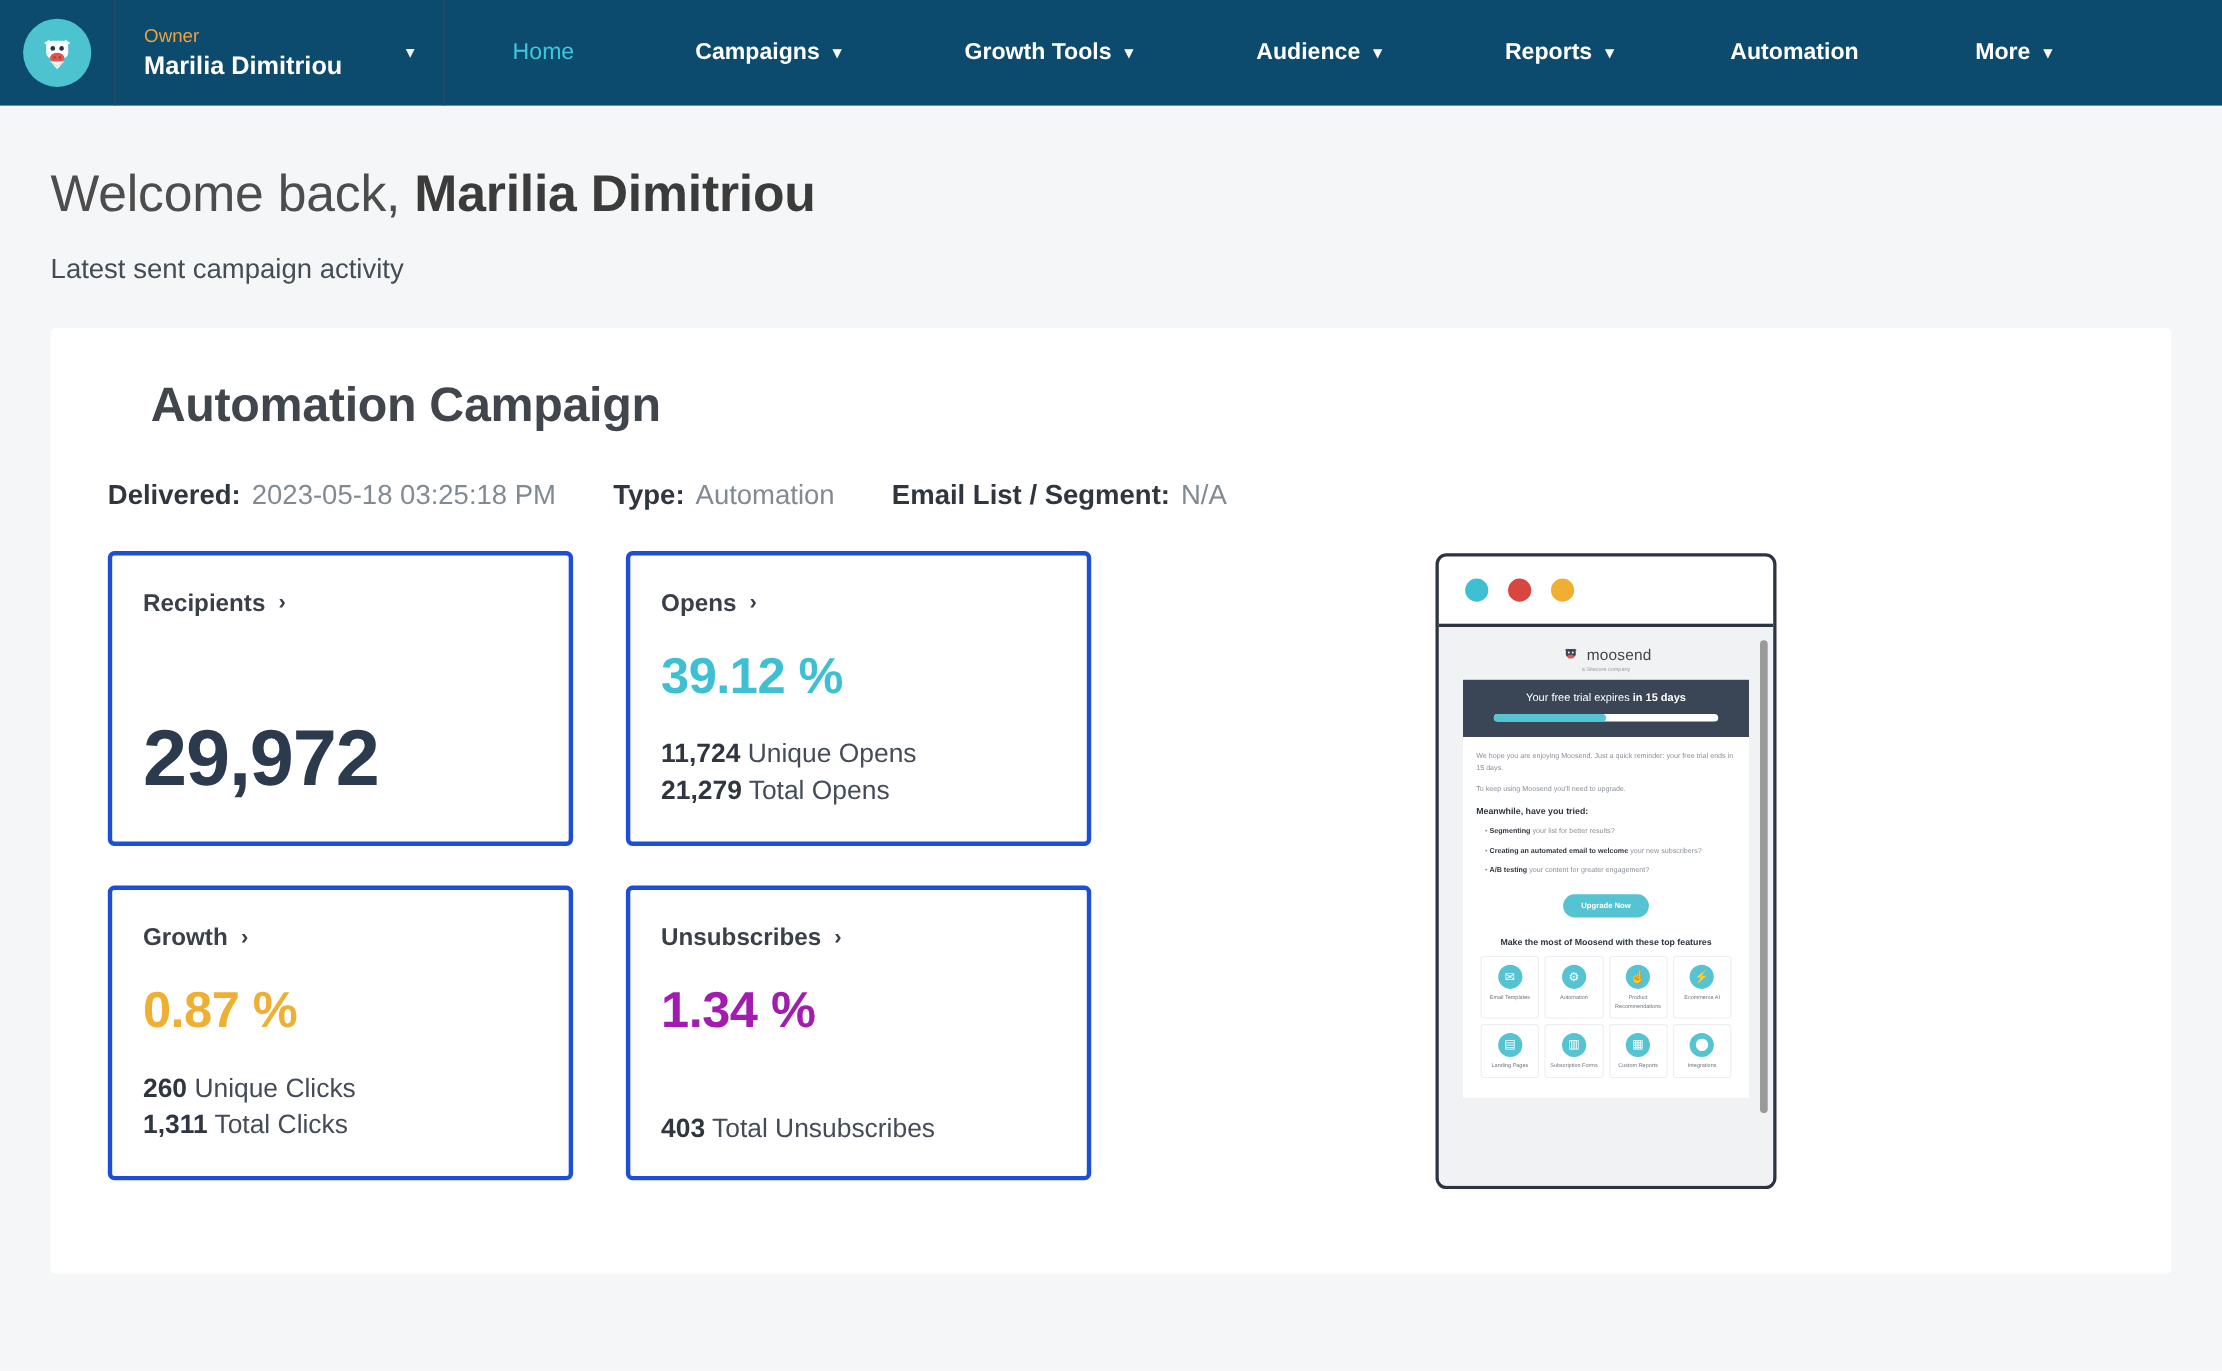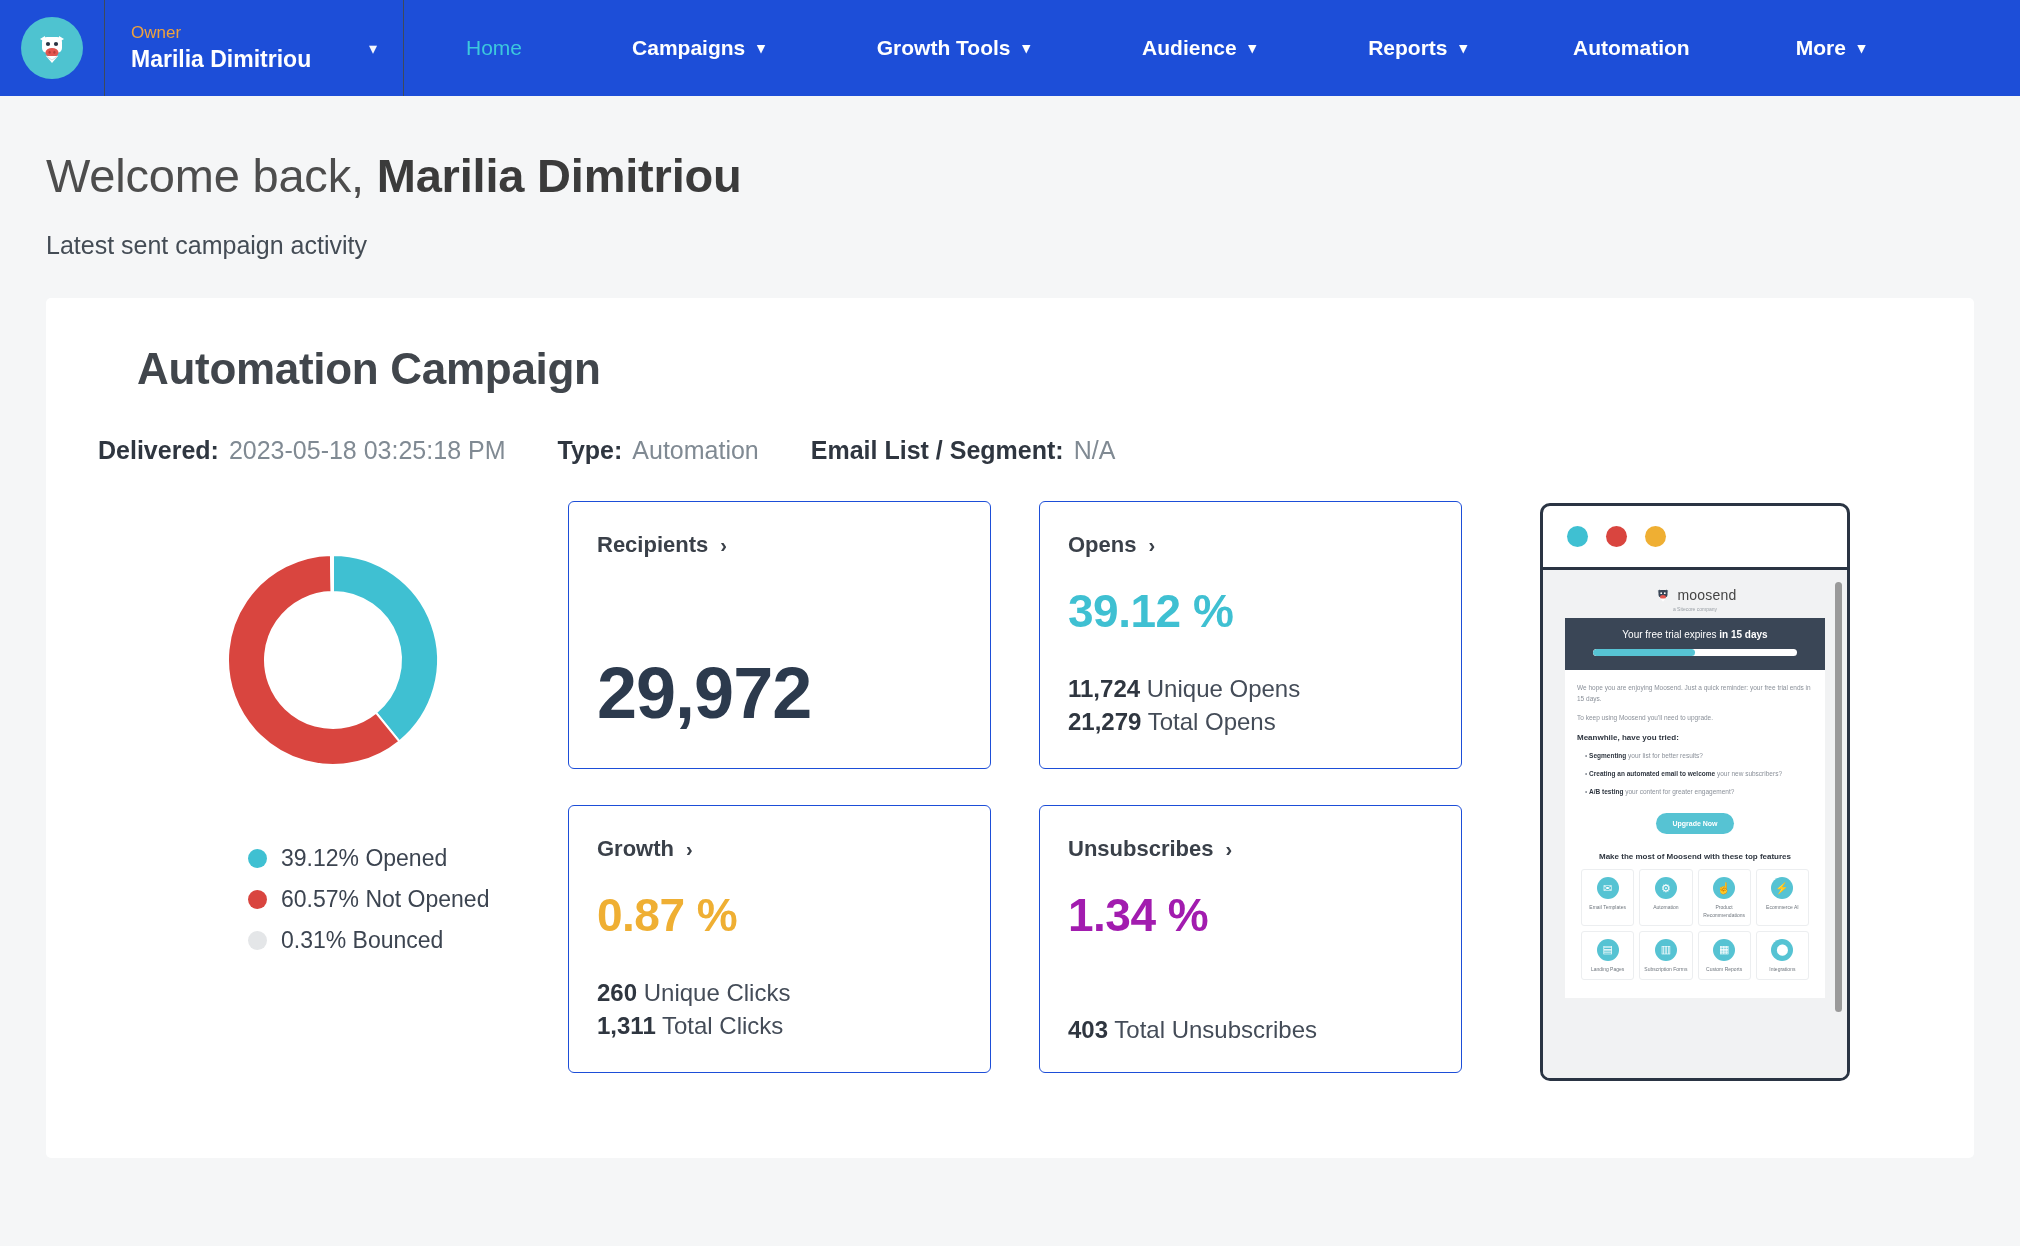--- a/index.html
+++ b/index.html
@@ -9,21 +9,21 @@
     height: 1246px;
     overflow: hidden;
     background: #f5f6f7;
     font-family: "Liberation Sans", sans-serif;
     -webkit-font-smoothing: antialiased;
   }
 
   
   .topnav {
     height: 96px;
-    background: #1d4ed8;
+    background: #0c4a6e;
     display: flex;
     align-items: stretch;
     width: 100%;
   }
   .brand-logo {
     width: 104px;
     display: flex;
     align-items: center;
     justify-content: center;
     flex: 0 0 104px;
@@ -175,21 +175,21 @@
 
   
   .cards {
     flex: 0 0 900px;
     display: grid;
     grid-template-columns: 423px 423px;
     grid-template-rows: 268px 268px;
     gap: 36px 48px;
   }
   .stat-card {
-    border: 1px solid #1d4ed8;
+    border: 4px solid #1d4ed8;
     border-radius: 6px;
     background: #fff;
     padding: 30px 28px 26px 28px;
     display: flex;
     flex-direction: column;
     cursor: pointer;
   }
   .stat-head {
     font-size: 22px;
     font-weight: bold;
@@ -419,44 +419,20 @@
       <span class="meta-value">Automation</span>
     </div>
     <div class="meta-item">
       <span class="meta-label">Email List / Segment:</span>
       <span class="meta-value">N/A</span>
     </div>
   </div>
 
   <div class="content">
 
-    <div class="donut-col">
-      <div class="donut-wrap">
-        <svg id="donut-svg" width="278" height="278" viewBox="0 0 278 278" aria-hidden="true">
-            <path d="M 139 34 A 105 105 0 0 1 205.3176213135439 220.40622275547113 L 181.94855475543795 191.72022045116228 A 68 68 0 0 0 139 71 Z" fill="#3fc0d2" stroke="#ffffff" stroke-width="2"></path>
-            <path d="M 205.3176213135439 220.40622275547113 A 105 105 0 1 1 136.95495249917835 34.01991721893441 L 137.6755882851822 71.01289877035752 A 68 68 0 1 0 181.94855475543795 191.72022045116228 Z" fill="#d9453f" stroke="#ffffff" stroke-width="2"></path>
-            <path d="M 136.95495249917835 34.01991721893441 A 105 105 0 0 1 138.99999999999997 34 L 139 71 A 68 68 0 0 0 137.6755882851822 71.01289877035752 Z" fill="#e4e6e8" stroke="#ffffff" stroke-width="2"></path>
-          </svg>
-      </div>
-
-      <div class="legend">
-        <div class="legend-row">
-          <span class="dot" id="legend-dot-0" style="background: rgb(63, 192, 210);"></span>
-          <span>39.12% Opened</span>
-        </div>
-        <div class="legend-row">
-          <span class="dot" id="legend-dot-1" style="background: rgb(217, 69, 63);"></span>
-          <span>60.57% Not Opened</span>
-        </div>
-        <div class="legend-row">
-          <span class="dot" id="legend-dot-2" style="background: rgb(228, 230, 232);"></span>
-          <span>0.31% Bounced</span>
-        </div>
-      </div>
-    </div>
 
     <div class="cards">
 
       <div class="stat-card card-recipients">
         <div class="stat-head">
           <span>Recipients</span>
           <span class="chev">›</span>
         </div>
         <div class="big-number">29,972</div>
       </div>

